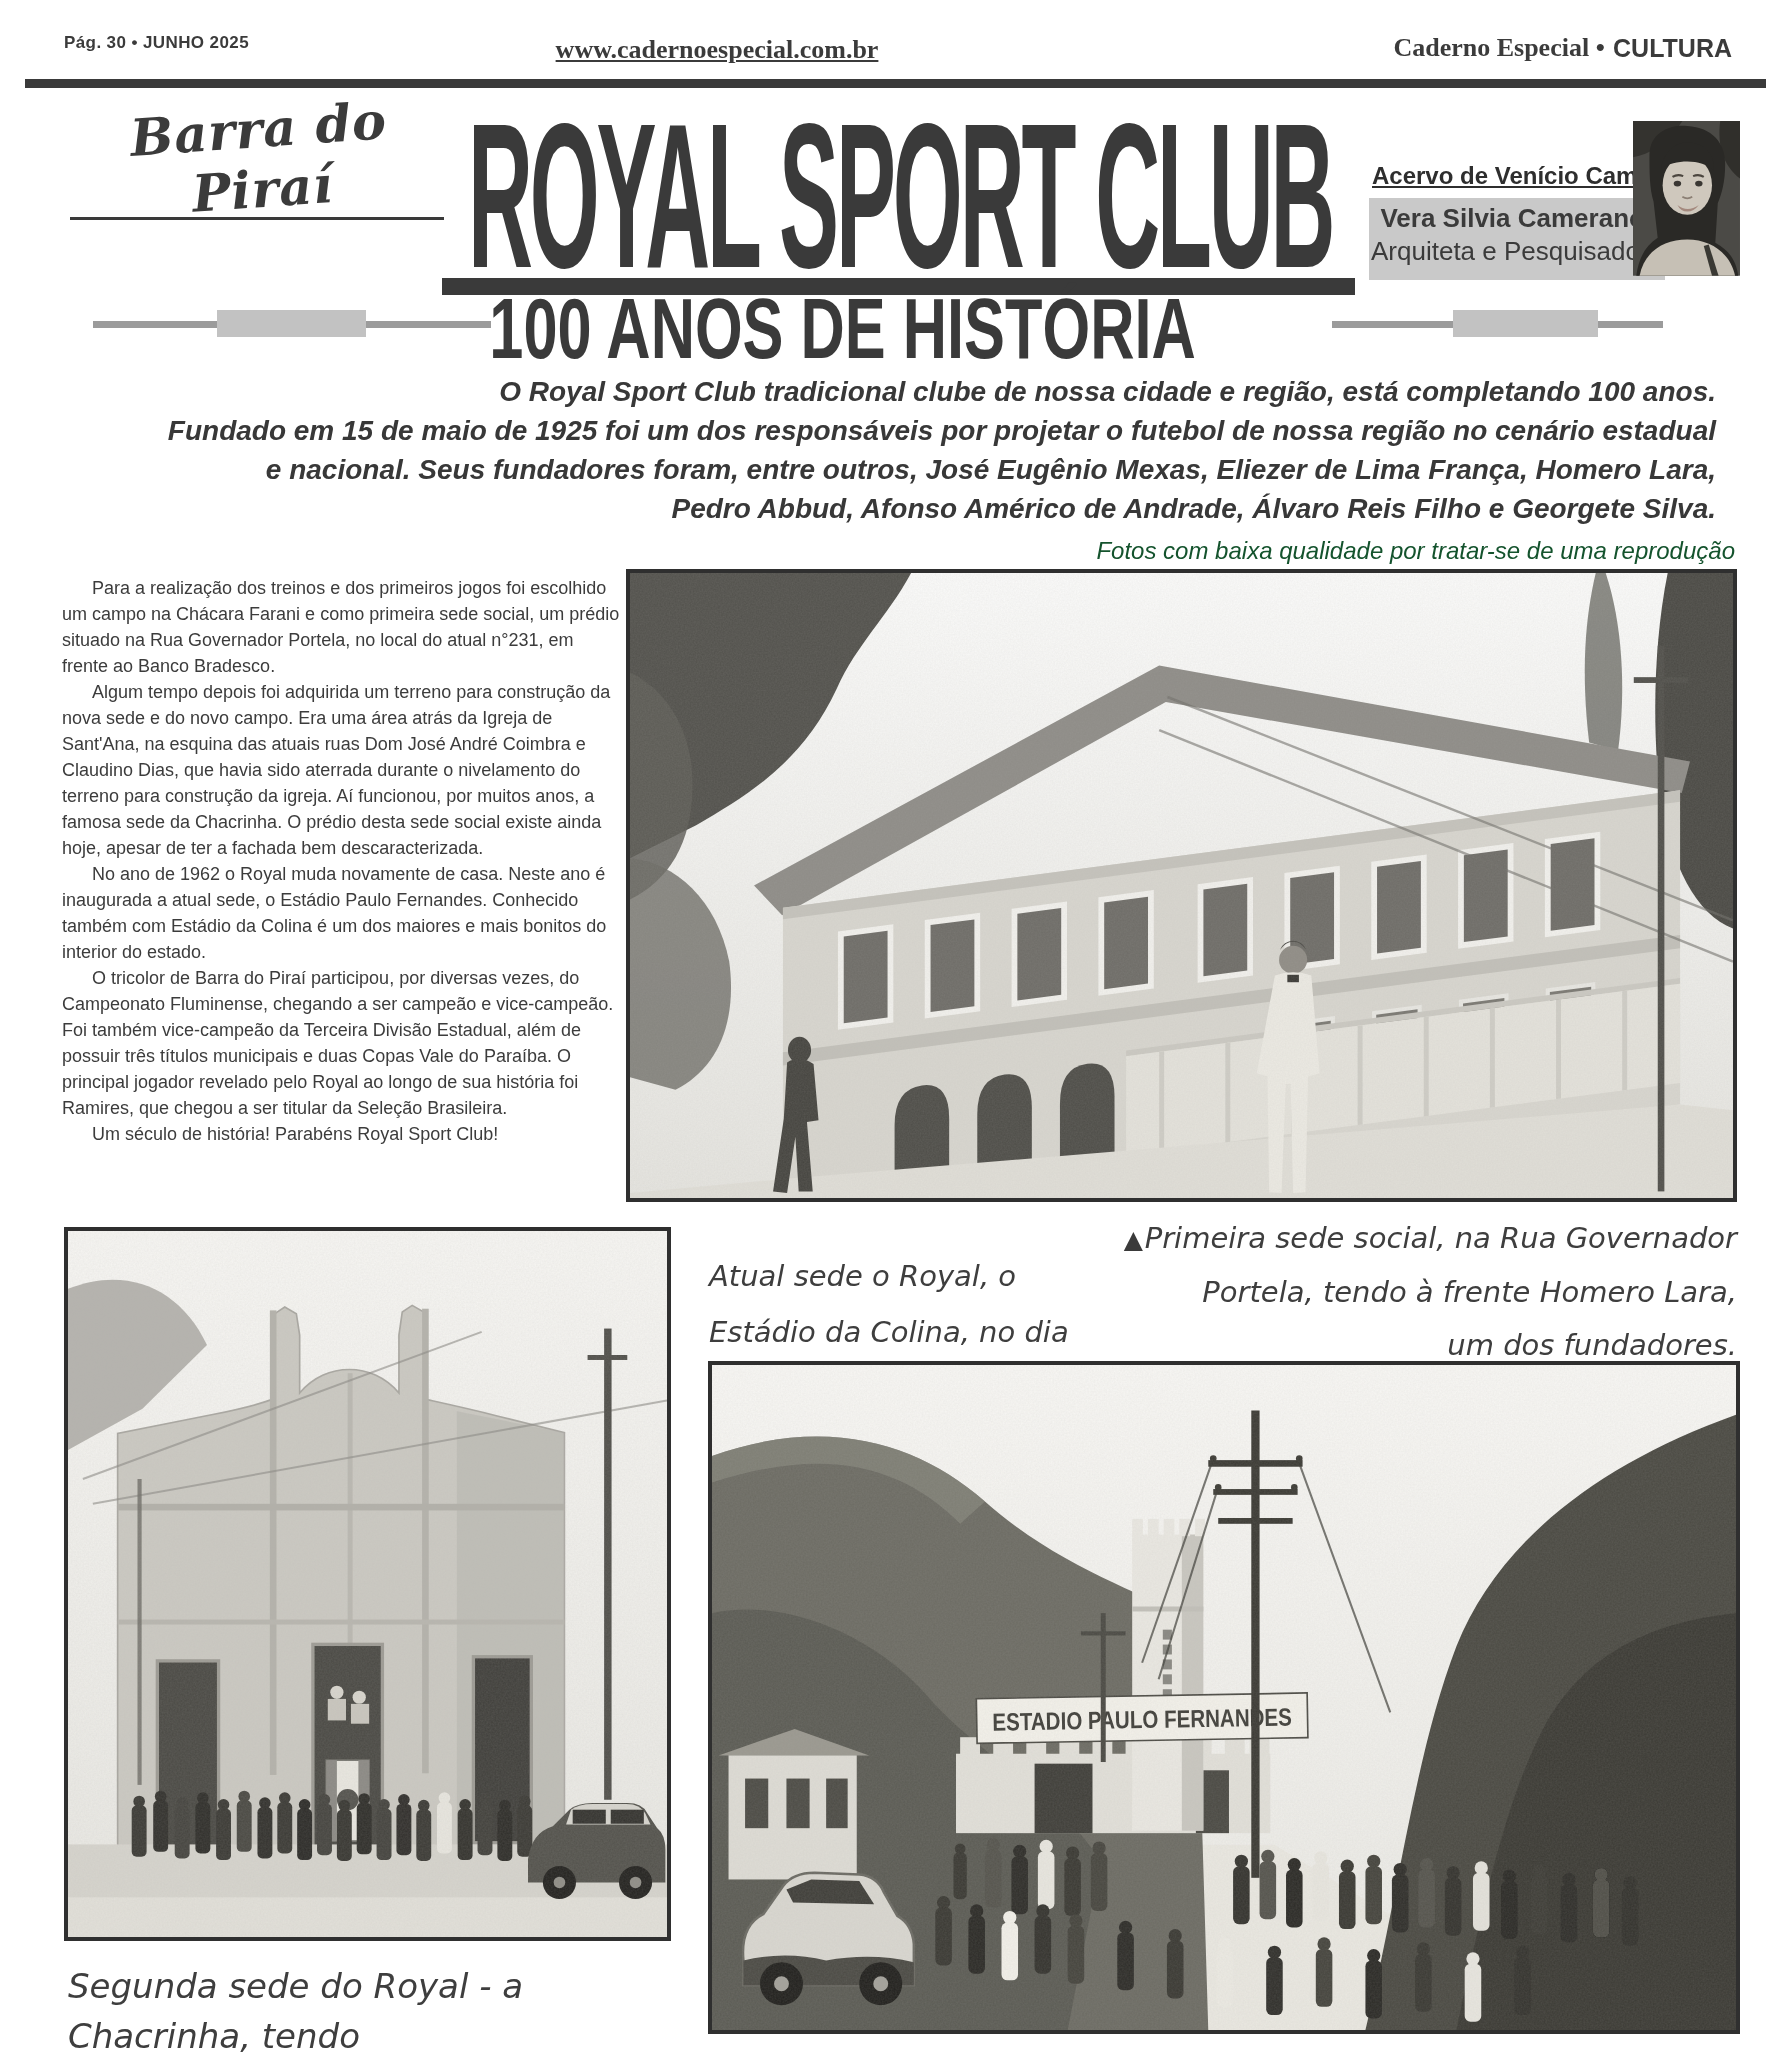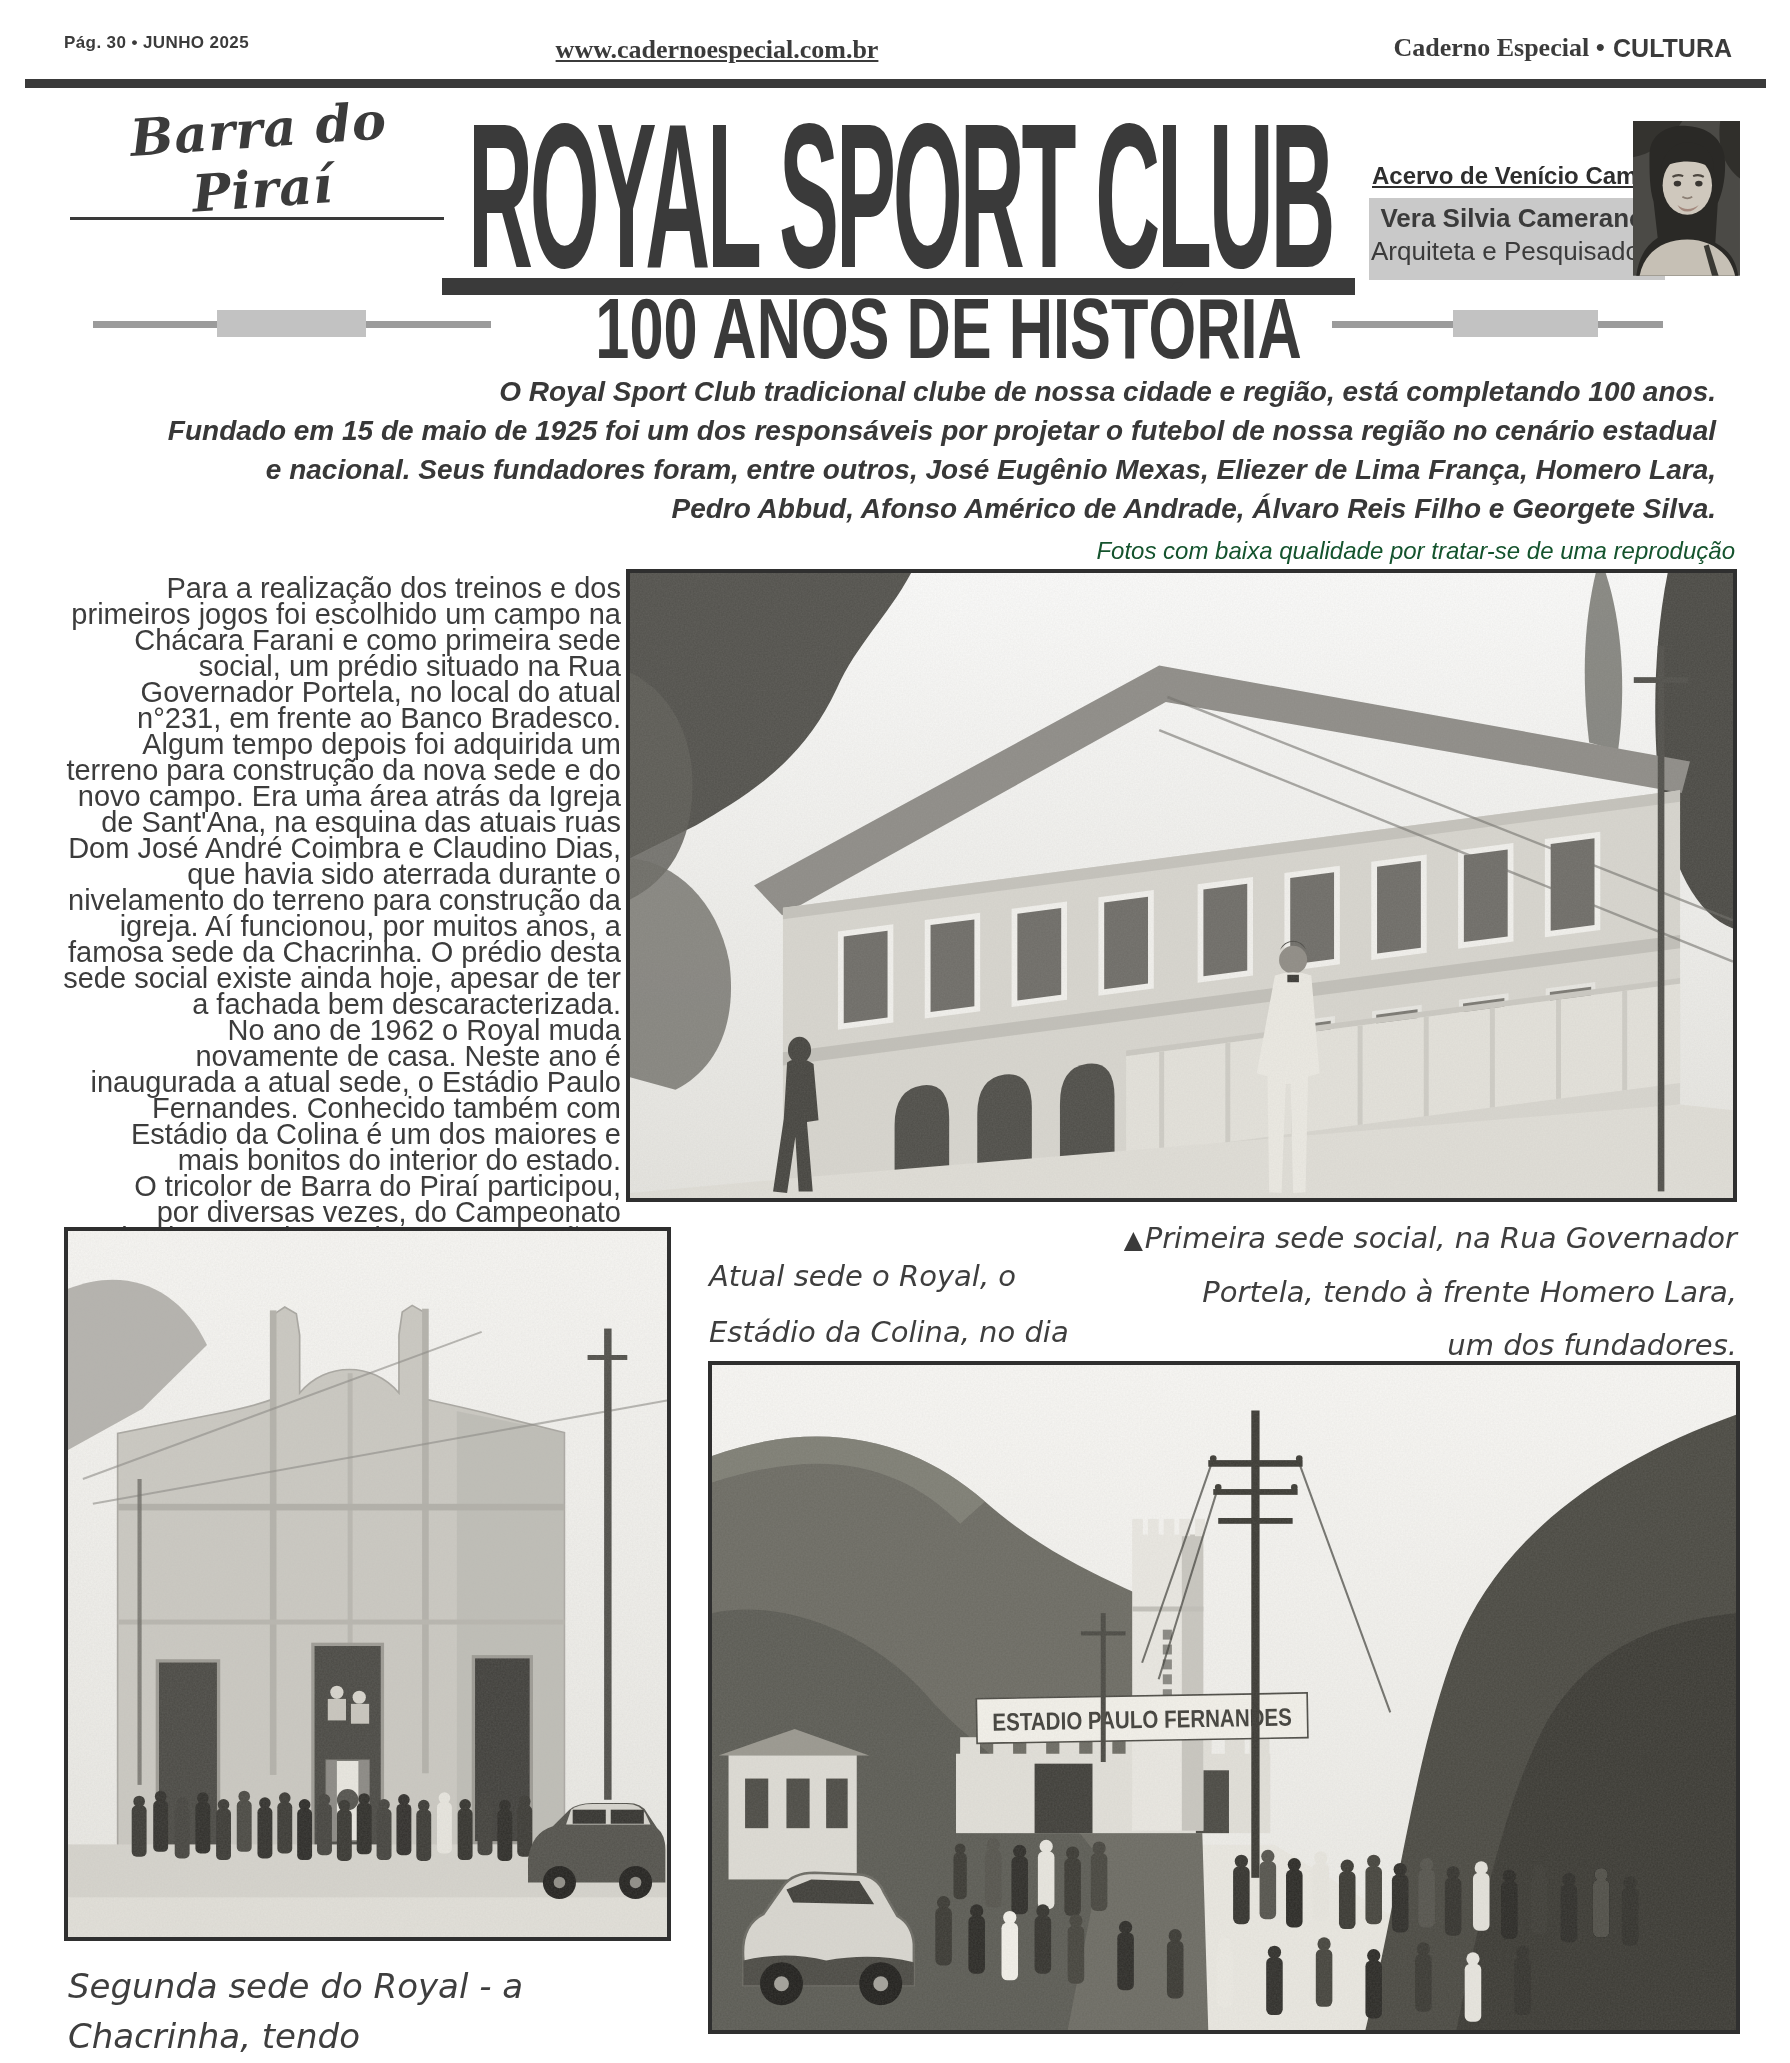--- a/index.html
+++ b/index.html
@@ -27,33 +27,33 @@
                  transform:scale(0.62,1.42);color:#3a3a3a;}
   .headline-bar{left:442px;top:278px;width:913px;height:16.5px;background:#3a3a3a;}
 
   .credit-source{left:1372px;top:162px;font-size:24px;font-weight:bold;text-decoration:underline;color:#2e2e2e;}
   .credit-box{left:1369px;top:198px;width:296px;height:78px;background:#c9c9c9;text-align:center;padding-top:4.1px;}
   .credit-name{font-size:26px;font-weight:bold;line-height:33px;}
   .credit-role{font-size:26px;line-height:33px;}
   .credit-photo{left:1633px;top:121px;width:107px;height:155px;}
 
   
-  .subtitle{left:452px;top:286px;width:917px;height:83px;display:flex;align-items:center;justify-content:flex-end;}
+  .subtitle{left:422px;top:286px;width:917px;height:83px;display:flex;align-items:center;justify-content:flex-start;}
   .subtitle span{font-size:73px;font-weight:bold;white-space:nowrap;transform:scale(0.84,1.18);color:#3a3a3a;}
   .deco-line{height:6.6px;background:#9b9b9b;top:321px;}
   .deco-block{height:27px;background:#c2c2c2;top:310px;}
 
   
   .lead{left:74px;top:372px;width:1642px;text-align:right;font-size:28px;font-weight:bold;font-style:italic;
         line-height:39px;color:#383838;}
 
   .photo-note{right:55px;top:537px;font-size:24px;font-style:italic;color:#14532d;}
 
   
-  .bodycol{left:62px;top:575px;width:559px;text-align:right;font-size:29px;line-height:26px;color:#3c3c3c;}
+  .bodycol{left:62px;top:575px;width:559px;font-size:18px;line-height:26px;color:#3c3c3c;}
   .bodycol p{margin:0;text-indent:30px;}
 
   .photo-frame{border:4.1px solid #2f2f2f;box-sizing:border-box;background:#e9e8e4;}
   .photo1{left:626px;top:569px;width:1111px;height:633px;}
   .photo2{left:64px;top:1227px;width:607px;height:714px;}
   .photo3{left:708px;top:1361px;width:1032px;height:673px;}
   .photo-frame svg{display:block;width:100%;height:100%;}
 
   
   .cap{font-family:"DejaVu Sans",sans-serif;font-style:italic;color:#3e3e3e;}

